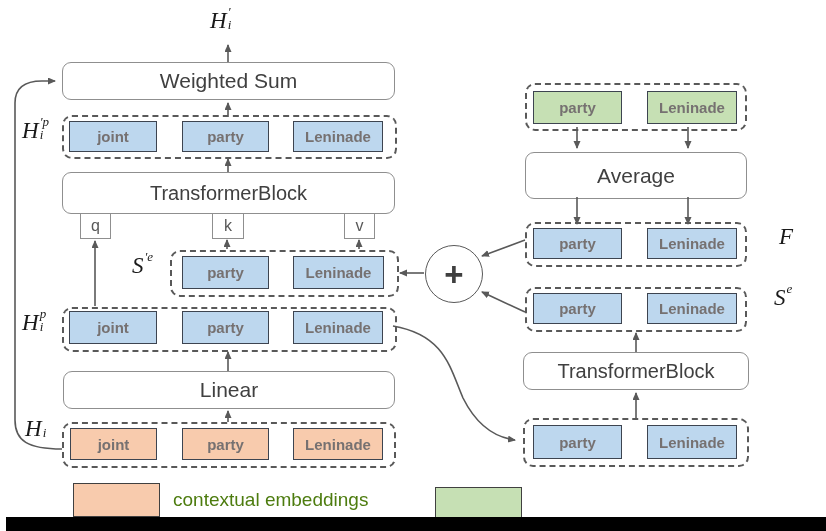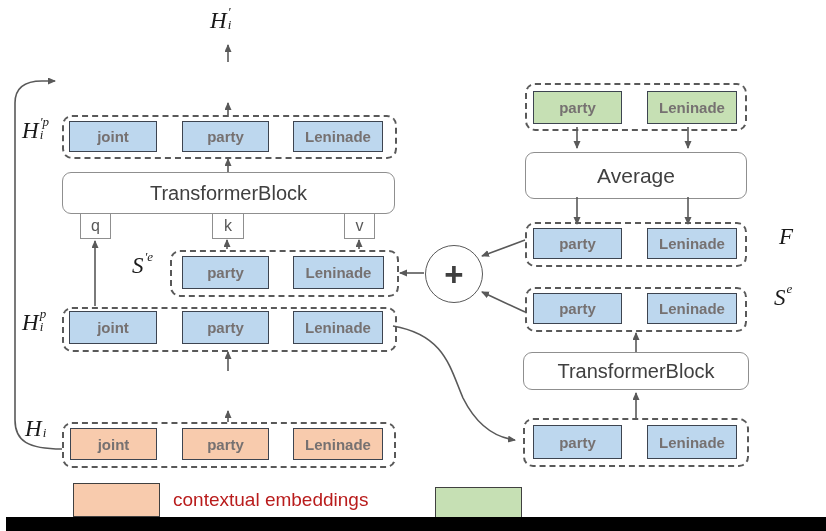--- a/index.html
+++ b/index.html
@@ -18,37 +18,40 @@
        justify-content:center;font-size:16px;color:#595959;z-index:2;}
   .lab{position:absolute;font-family:"Liberation Serif",serif;font-style:italic;color:#1a1a1a;
        font-size:23px;z-index:4;display:flex;align-items:flex-start;line-height:26px;}
   .lab .stack{display:inline-flex;flex-direction:column;font-size:13px;margin-left:1px;
               transform:translateY(-3px);}
   .lab .stack span{display:block;height:13px;line-height:13px;}
   .plus{position:absolute;width:56px;height:56px;border:1.6px solid #595959;border-radius:50%;
         background:#fff;display:flex;align-items:center;justify-content:center;
         font-size:33px;font-weight:600;color:#3f3f3f;z-index:2;line-height:1;}
   .swatch{position:absolute;border:1.5px solid #404040;z-index:2;}
-  .legend-text{position:absolute;font-size:19px;color:#b91c1c;z-index:2;}
+  .legend-text{position:absolute;font-size:19px;color:#4d7c0f;z-index:2;}
   .blackbar{position:absolute;background:#000;z-index:6;}
   svg.connectors{position:absolute;left:0;top:0;z-index:4;pointer-events:none;}
 </style>
 </head>
 <body>
 
 <div class="stage">
 
   <div class="lab" style="left:210px;top:8px;">
     <span>H</span>
     <span class="stack">
         <span>′</span>
         <span>i</span>
       </span>
   </div>
 
+  <div class="proc" style="left:62px;top:62px;width:331px;height:36px;">
+    <span>Weighted Sum</span>
+  </div>
 
   <div class="lab" style="left:22px;top:118px;">
     <span>H</span>
     <span class="stack">
         <span>′p</span>
         <span>i</span>
       </span>
   </div>
   <div class="dash" style="left:62px;top:115px;width:331px;height:40px;"></div>
   <div class="tok tok-blue" style="left:69px;top:121px;width:86px;height:29px;">
@@ -100,20 +103,23 @@
   <div class="tok tok-blue" style="left:69px;top:311px;width:86px;height:31px;">
       <span>joint</span>
     </div>
   <div class="tok tok-blue" style="left:182px;top:311px;width:85px;height:31px;">
       <span>party</span>
     </div>
   <div class="tok tok-blue" style="left:293px;top:311px;width:88px;height:31px;">
       <span>Leninade</span>
     </div>
 
+  <div class="proc" style="left:63px;top:371px;width:330px;height:36px;">
+    <span>Linear</span>
+  </div>
 
   <div class="lab" style="left:25px;top:416px;">
     <span>H</span>
     <span class="stack">
         <span></span>
         <span>i</span>
       </span>
   </div>
   <div class="dash" style="left:62px;top:422px;width:330px;height:42px;"></div>
   <div class="tok tok-orange" style="left:70px;top:428px;width:85px;height:30px;">

